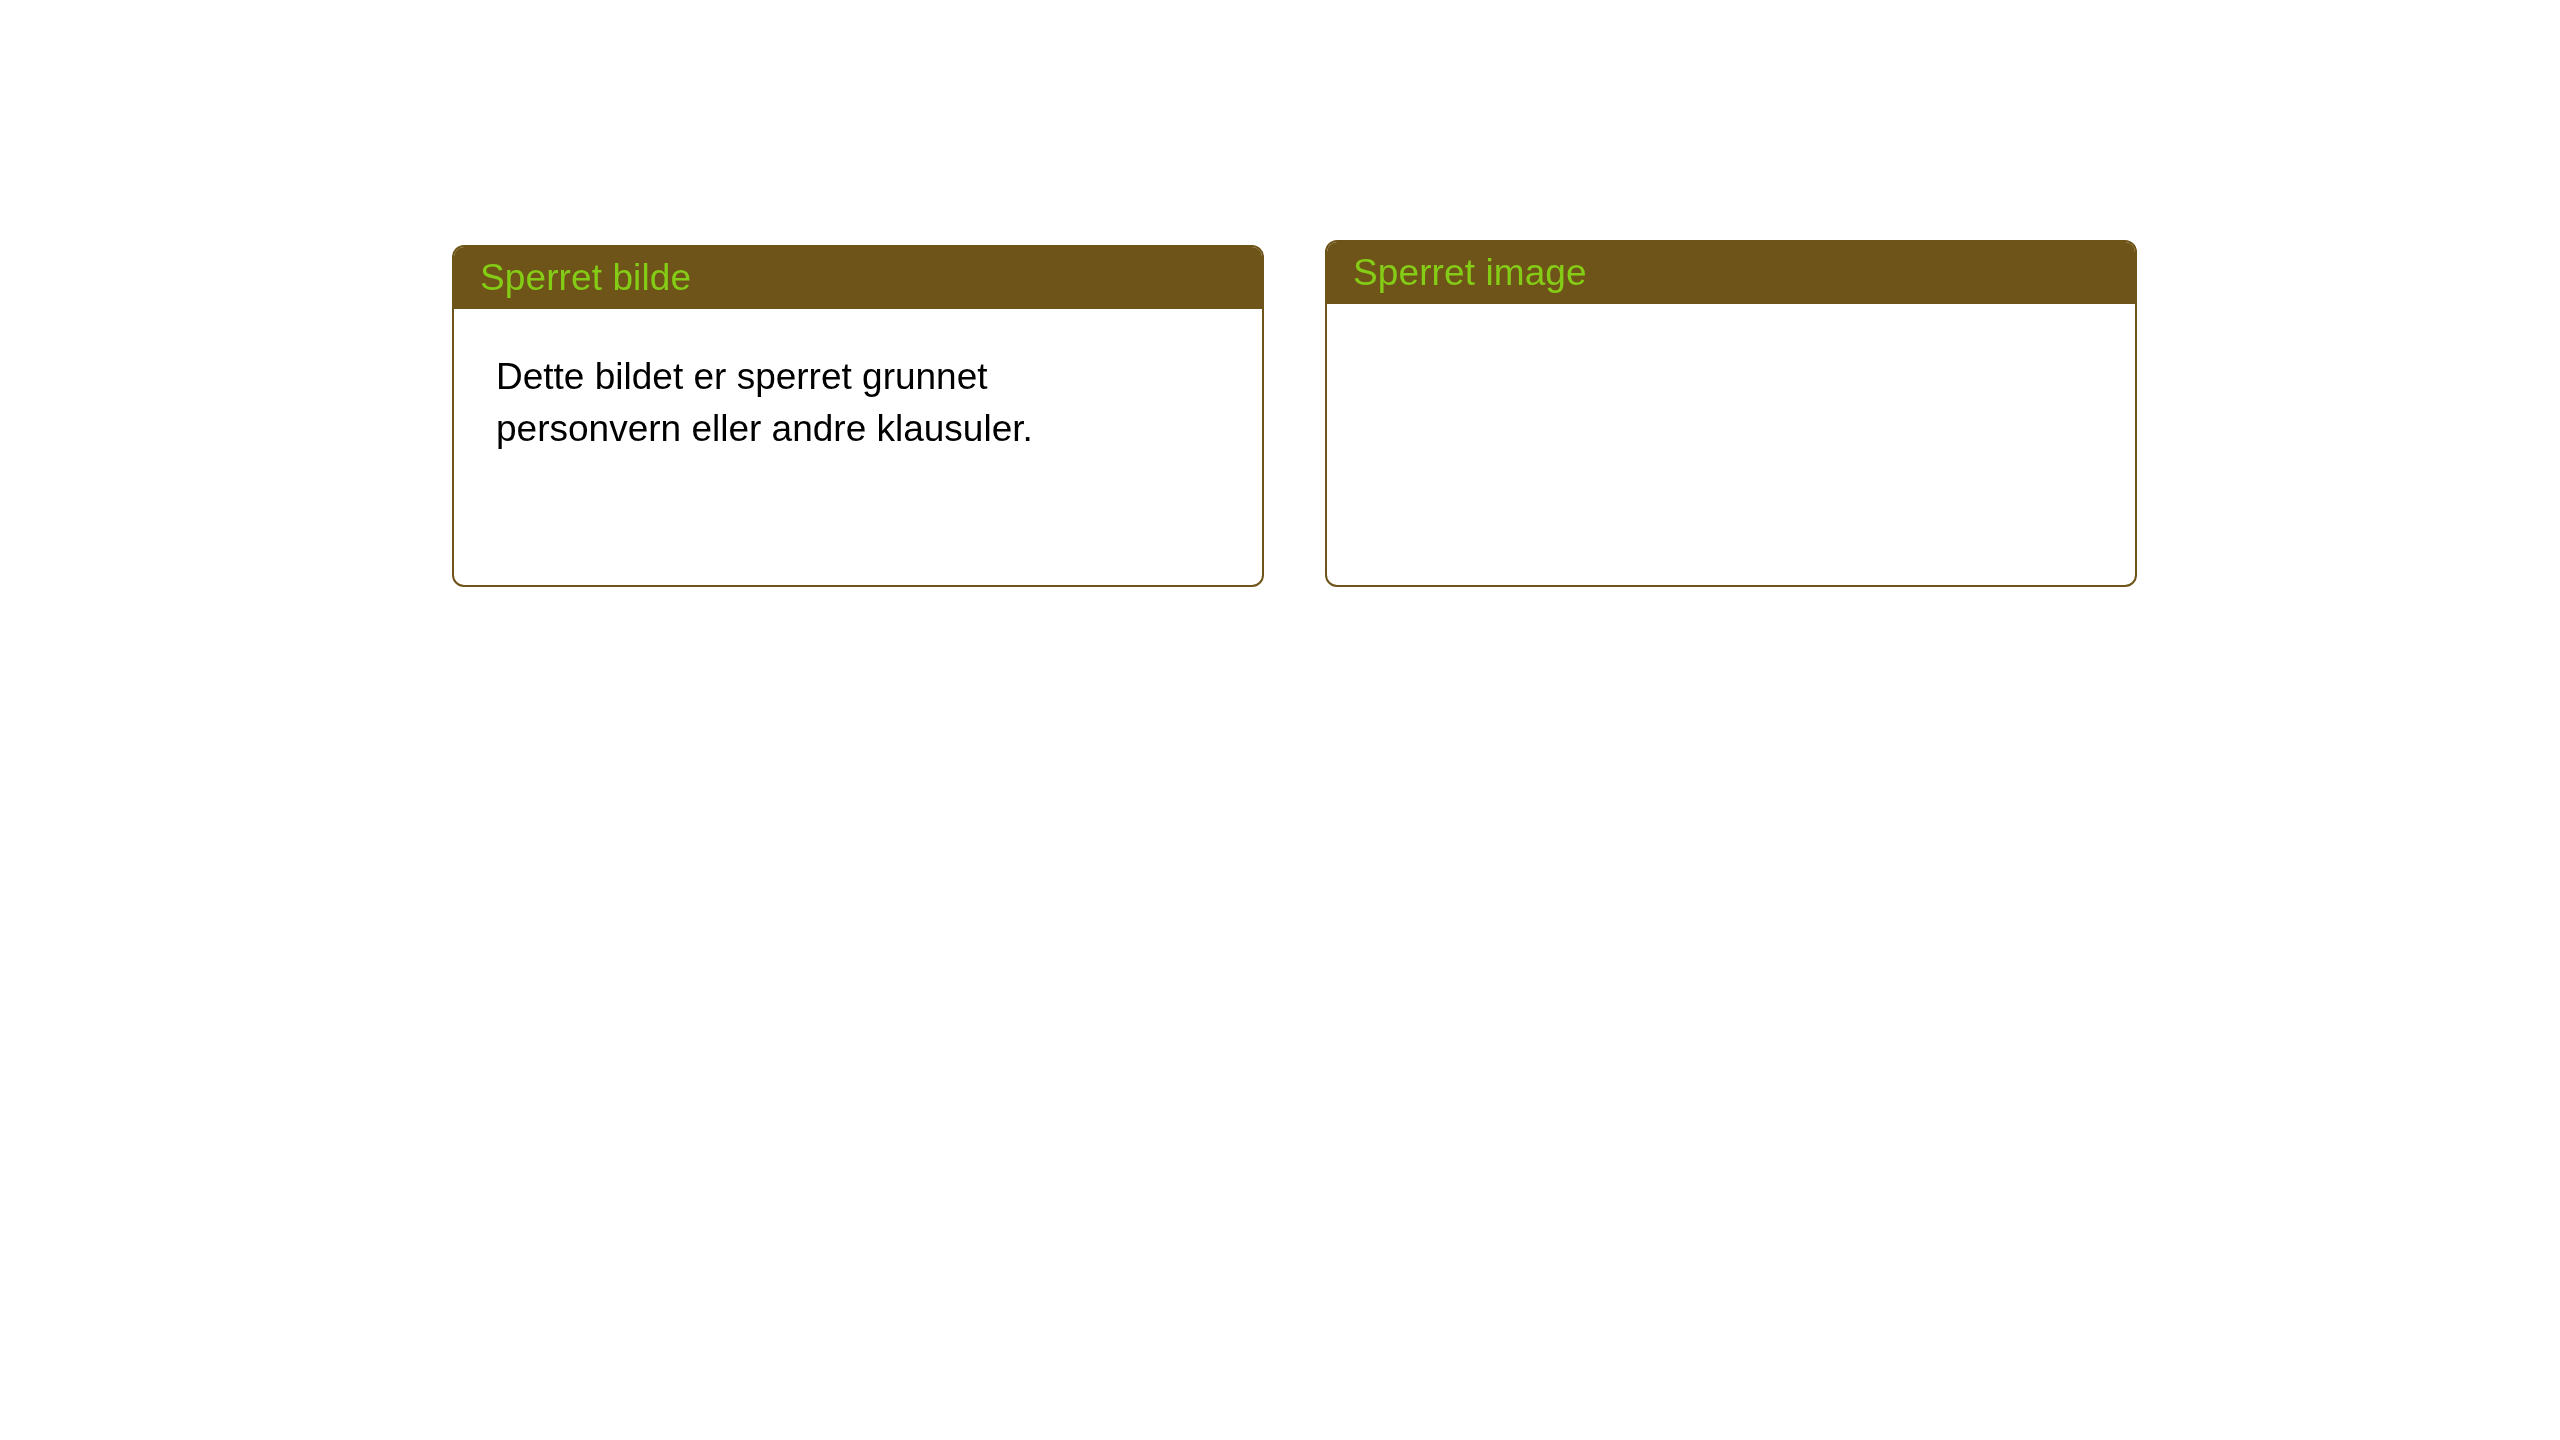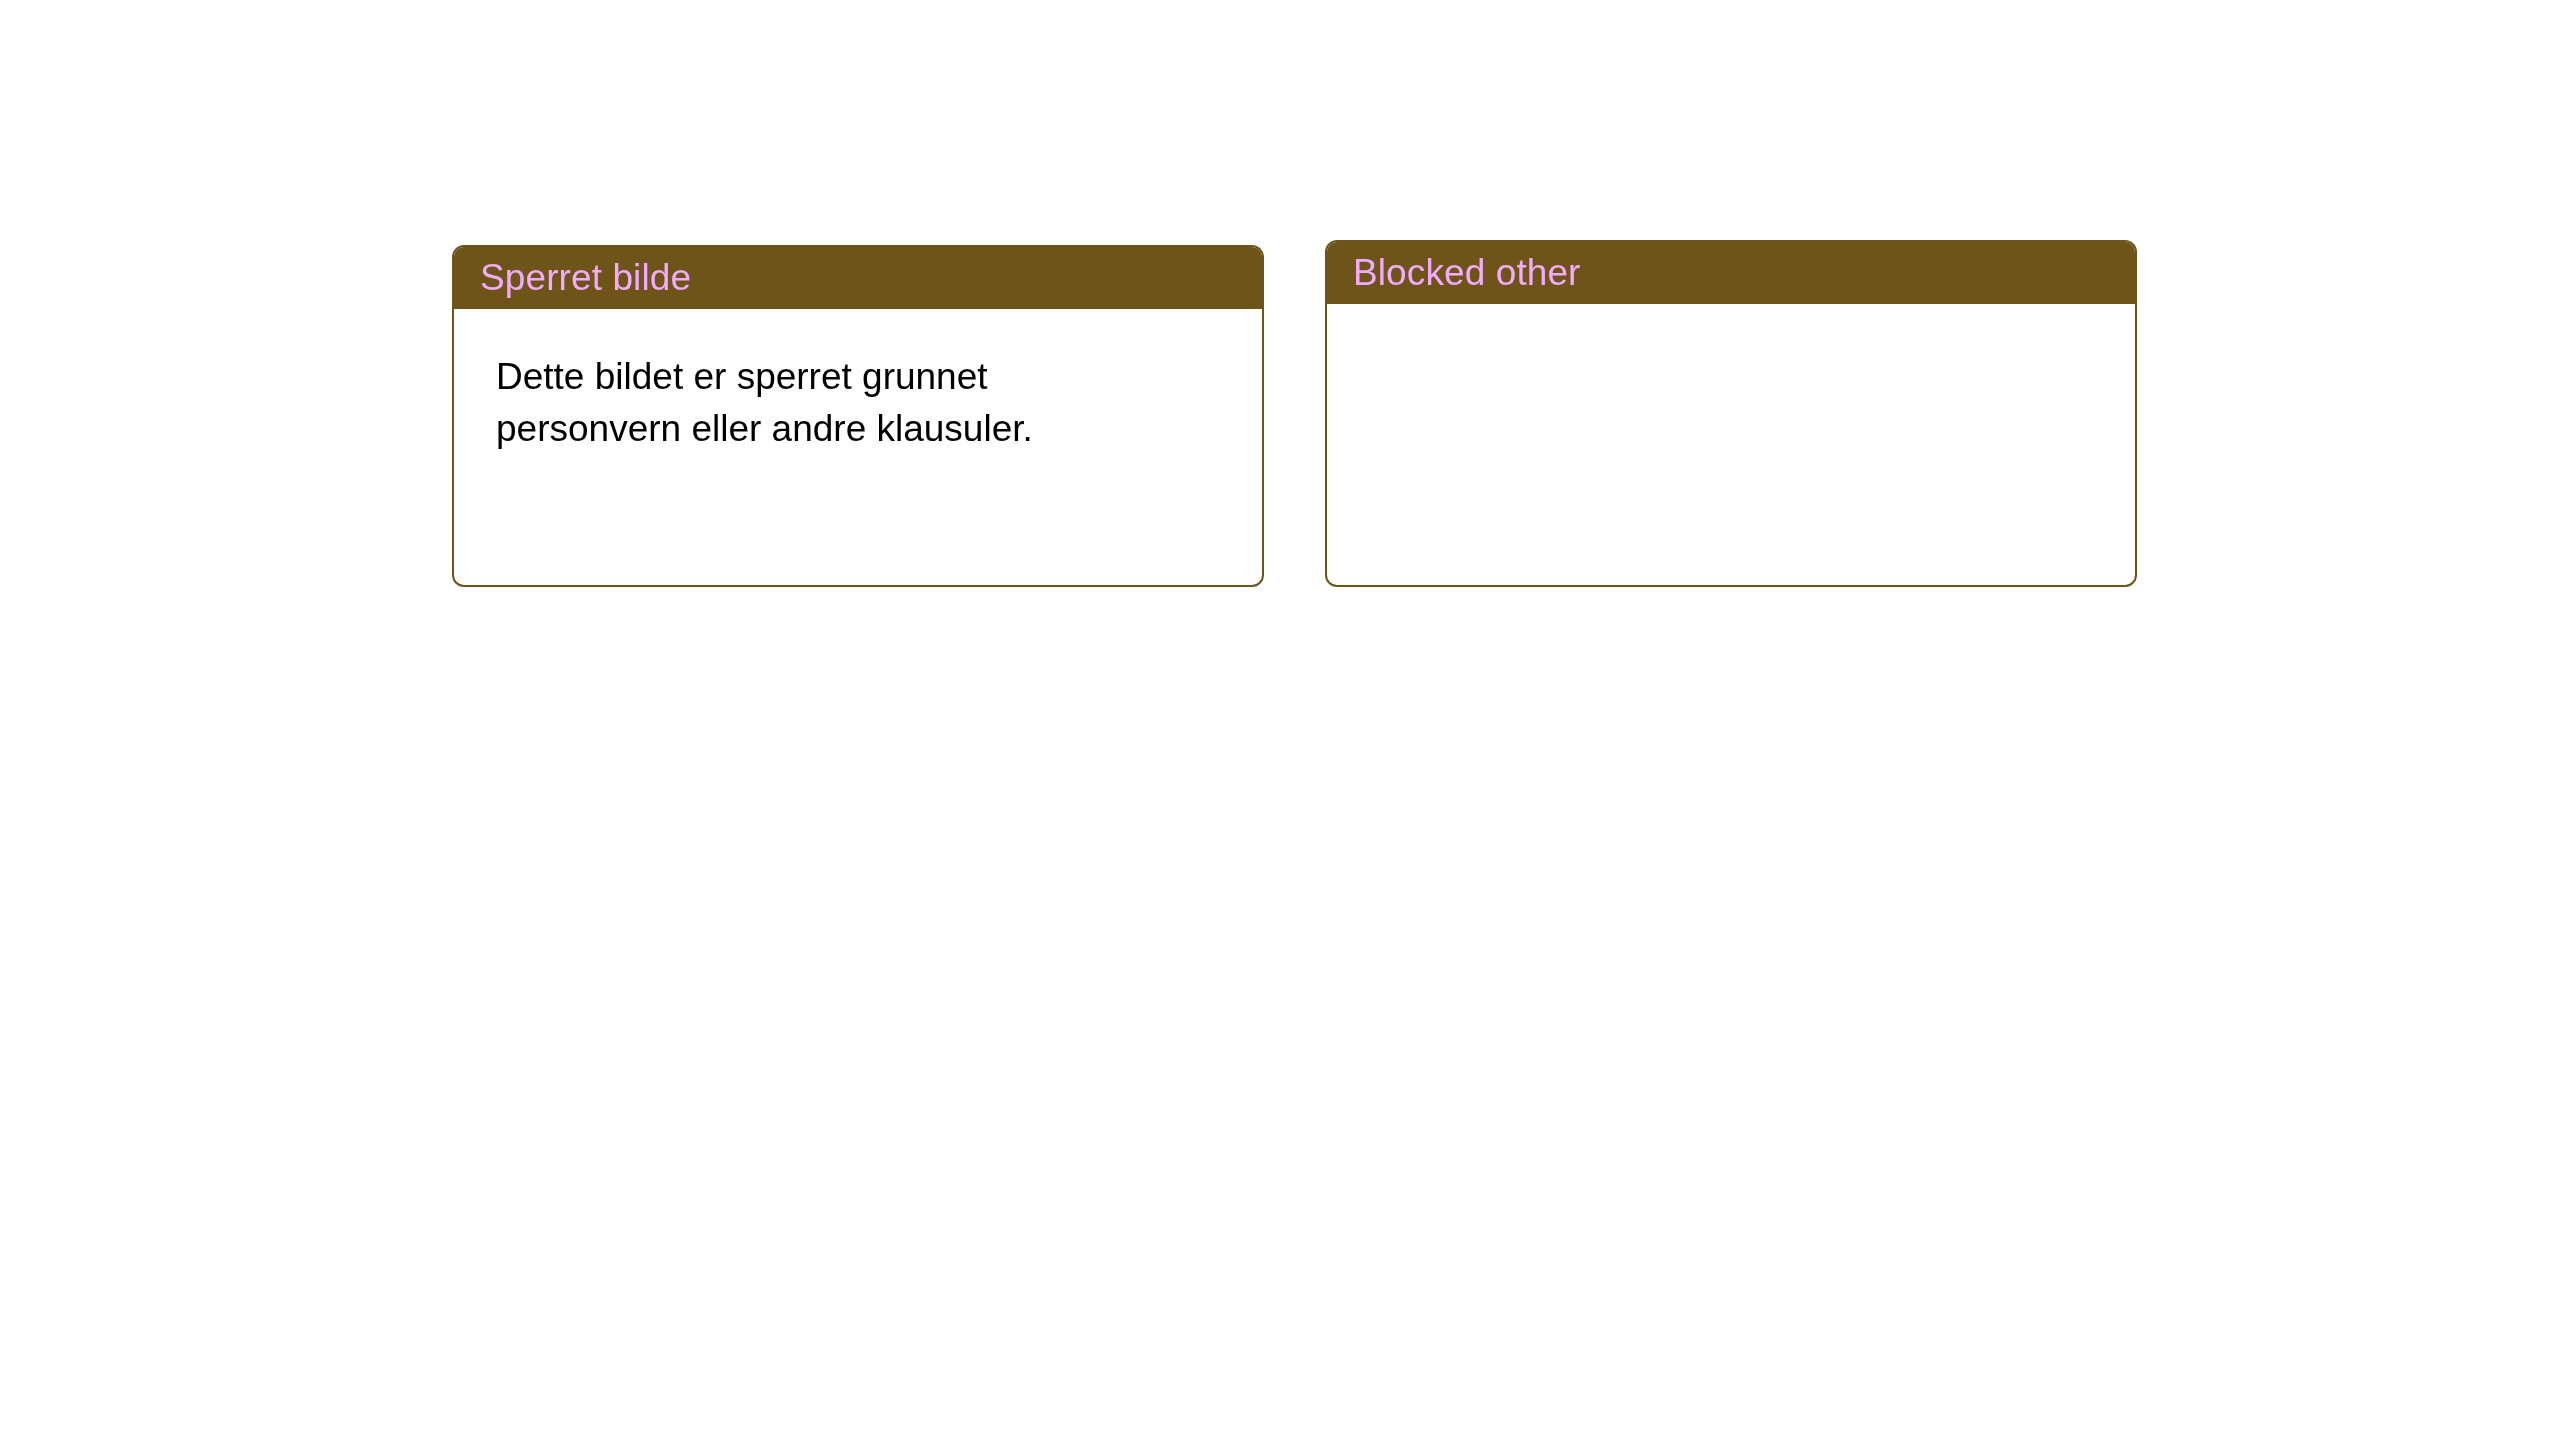--- a/index.html
+++ b/index.html
@@ -46,21 +46,21 @@
     height: 62px;
     display: flex;
     align-items: center;
     padding: 0 0 0 26px;
     box-sizing: border-box;
   }
   .card-header-title {
     font-size: 37px;
     line-height: 1;
     font-weight: 400;
-    color: #f0abfc;
+    color: #84cc16;
     letter-spacing: 0.1px;
     position: relative;
     top: -1px;
   }
   .card-body {
     padding: 26px 30px 0 26px;
   }
   .card-body-text {
     font-size: 37px;
     line-height: 52px;
@@ -80,17 +80,17 @@
       <span class="card-header-title">Sperret bilde</span>
     </div>
     <div class="card-body">
       <p class="card-body-text">Dette bildet er sperret grunnet
 personvern eller andre klausuler.</p>
     </div>
   </div>
 
   <div class="notice-card card-en">
     <div class="card-header">
-      <span class="card-header-title">Blocked other</span>
+      <span class="card-header-title">Sperret image</span>
     </div>
   </div>
 
 </div>
 
 </body></html>

